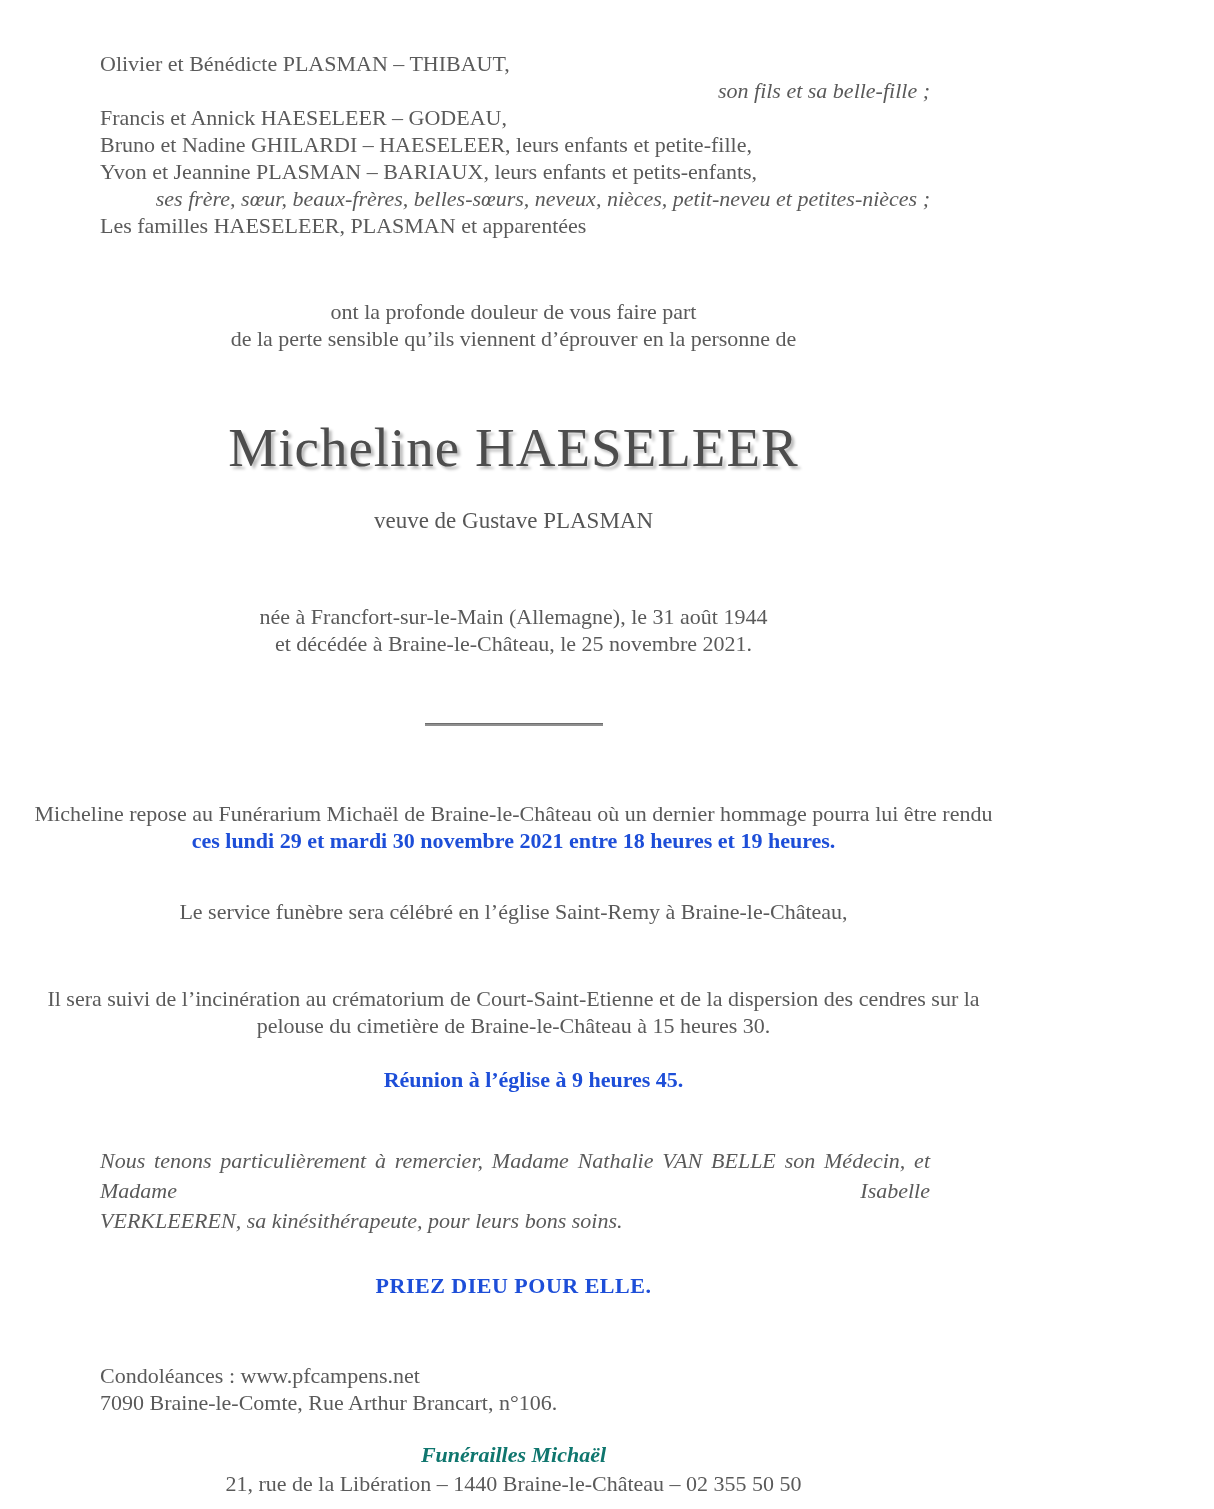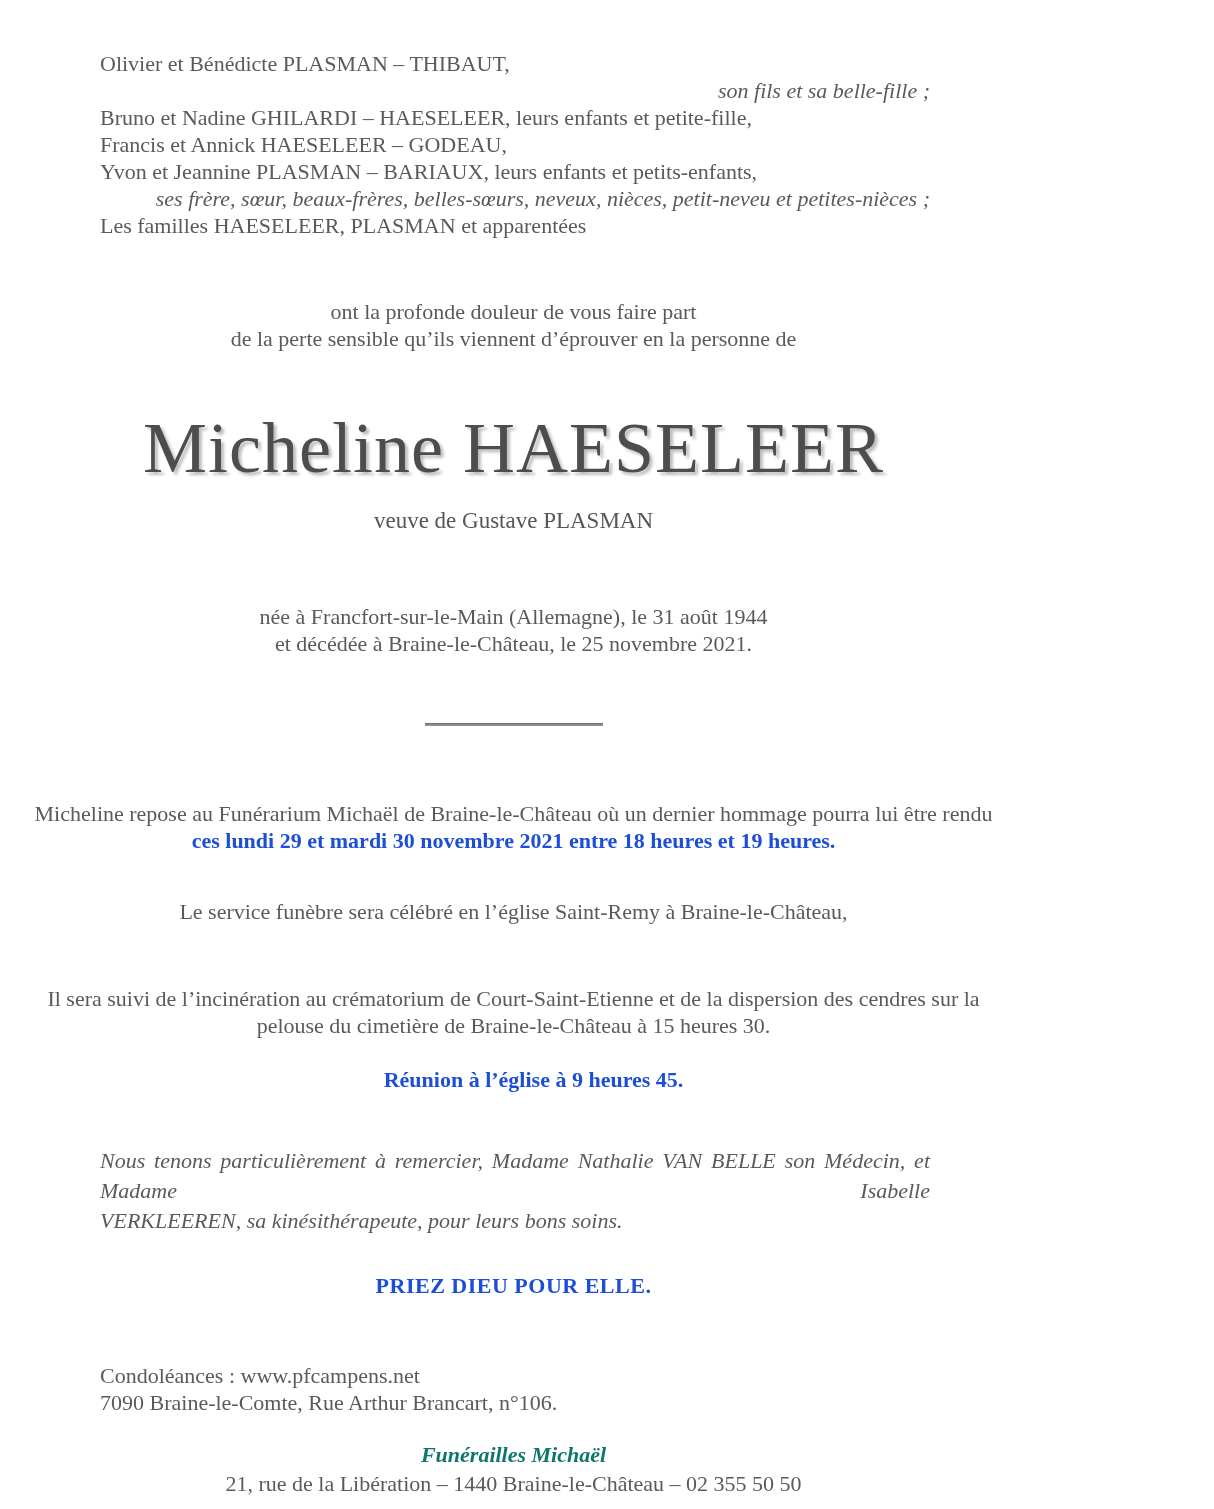--- a/index.html
+++ b/index.html
@@ -20,21 +20,21 @@
   .line { line-height:27px; }
   .right-italic { text-align:right; font-style:italic; }
   .bold { font-weight:bold; color:#1d4ed8; }
 
   .family-block { top:50px; line-height:27px; }
 
   .intro-block { top:298px; line-height:28px; }
 
   .name-block { top:412px; }
   .deceased-name {
-    font-size:72px;
+    font-size:55px;
     font-weight:normal;
     color:#4d4d4d;
     text-shadow:3px 3px 3px #bdbdbd;
     letter-spacing:1px;
     line-height:72px;
   }
   .deceased-subtitle {
     font-size:23px;
     font-weight:normal;
     color:#565656;
@@ -73,22 +73,22 @@
   .funeral-home-name { font-weight:bold; font-style:italic; color:#0f766e; }
 </style>
 </head>
 <body>
 
 <div class="page">
 
   <div class="abs full family-block">
     <div class="line">Olivier et Bénédicte PLASMAN – THIBAUT,</div>
     <div class="line right-italic">son fils et sa belle-fille ;</div>
+    <div class="line">Francis et Annick HAESELEER – GODEAU,</div>
     <div class="line">Bruno et Nadine GHILARDI – HAESELEER, leurs enfants et petite-fille,</div>
-    <div class="line">Francis et Annick HAESELEER – GODEAU,</div>
     <div class="line">Yvon et Jeannine PLASMAN – BARIAUX, leurs enfants et petits-enfants,</div>
     <div class="line right-italic">ses frère, sœur, beaux-frères, belles-sœurs, neveux, nièces, petit-neveu et petites-nièces ;</div>
     <div class="line">Les familles HAESELEER, PLASMAN et apparentées</div>
   </div>
 
   <div class="abs centered intro-block">
     <div class="line">ont la profonde douleur de vous faire part</div>
     <div class="line">de la perte sensible qu’ils viennent d’éprouver en la personne de</div>
   </div>
 

